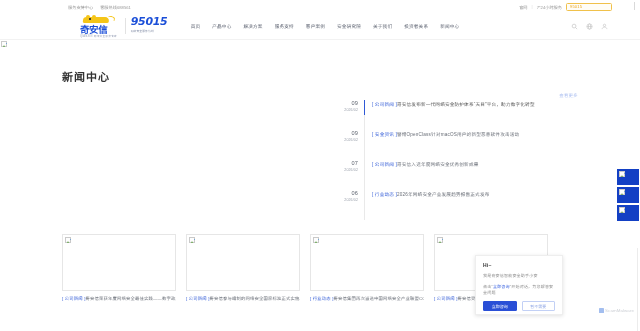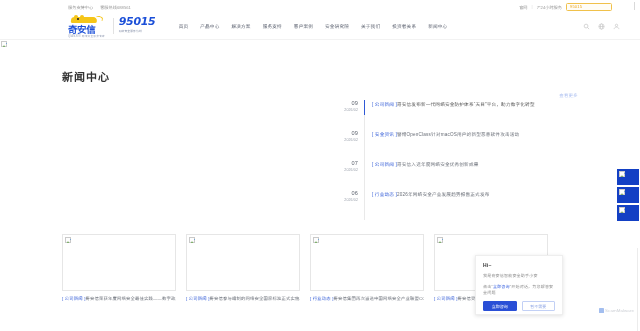--- a/index.html
+++ b/index.html
@@ -42,21 +42,21 @@
     position:absolute; right:5px; top:2px;
     width:1px; height:8px; background:#d9d9d9;
   }
 
   
   .header{
     height:27px;
     background:#fff;
     display:flex;
     align-items:center;
-    padding:0 6px;
+    padding:0 18px;
     border-bottom:0.6px solid #f2f2f2;
   }
   .logo-wrap{ display:flex; align-items:center; margin-left:62px; }
   .logo-mark{ width:40px; height:23px; position:relative; }
   .mascot{
     position:absolute; left:3px; top:0px; width:31px; height:10px;
   }
   .mascot .m-body{
     position:absolute; left:0; top:2px; width:26px; height:6px;
     background:#f5c518; border-radius:7px 9px 4px 3px;

